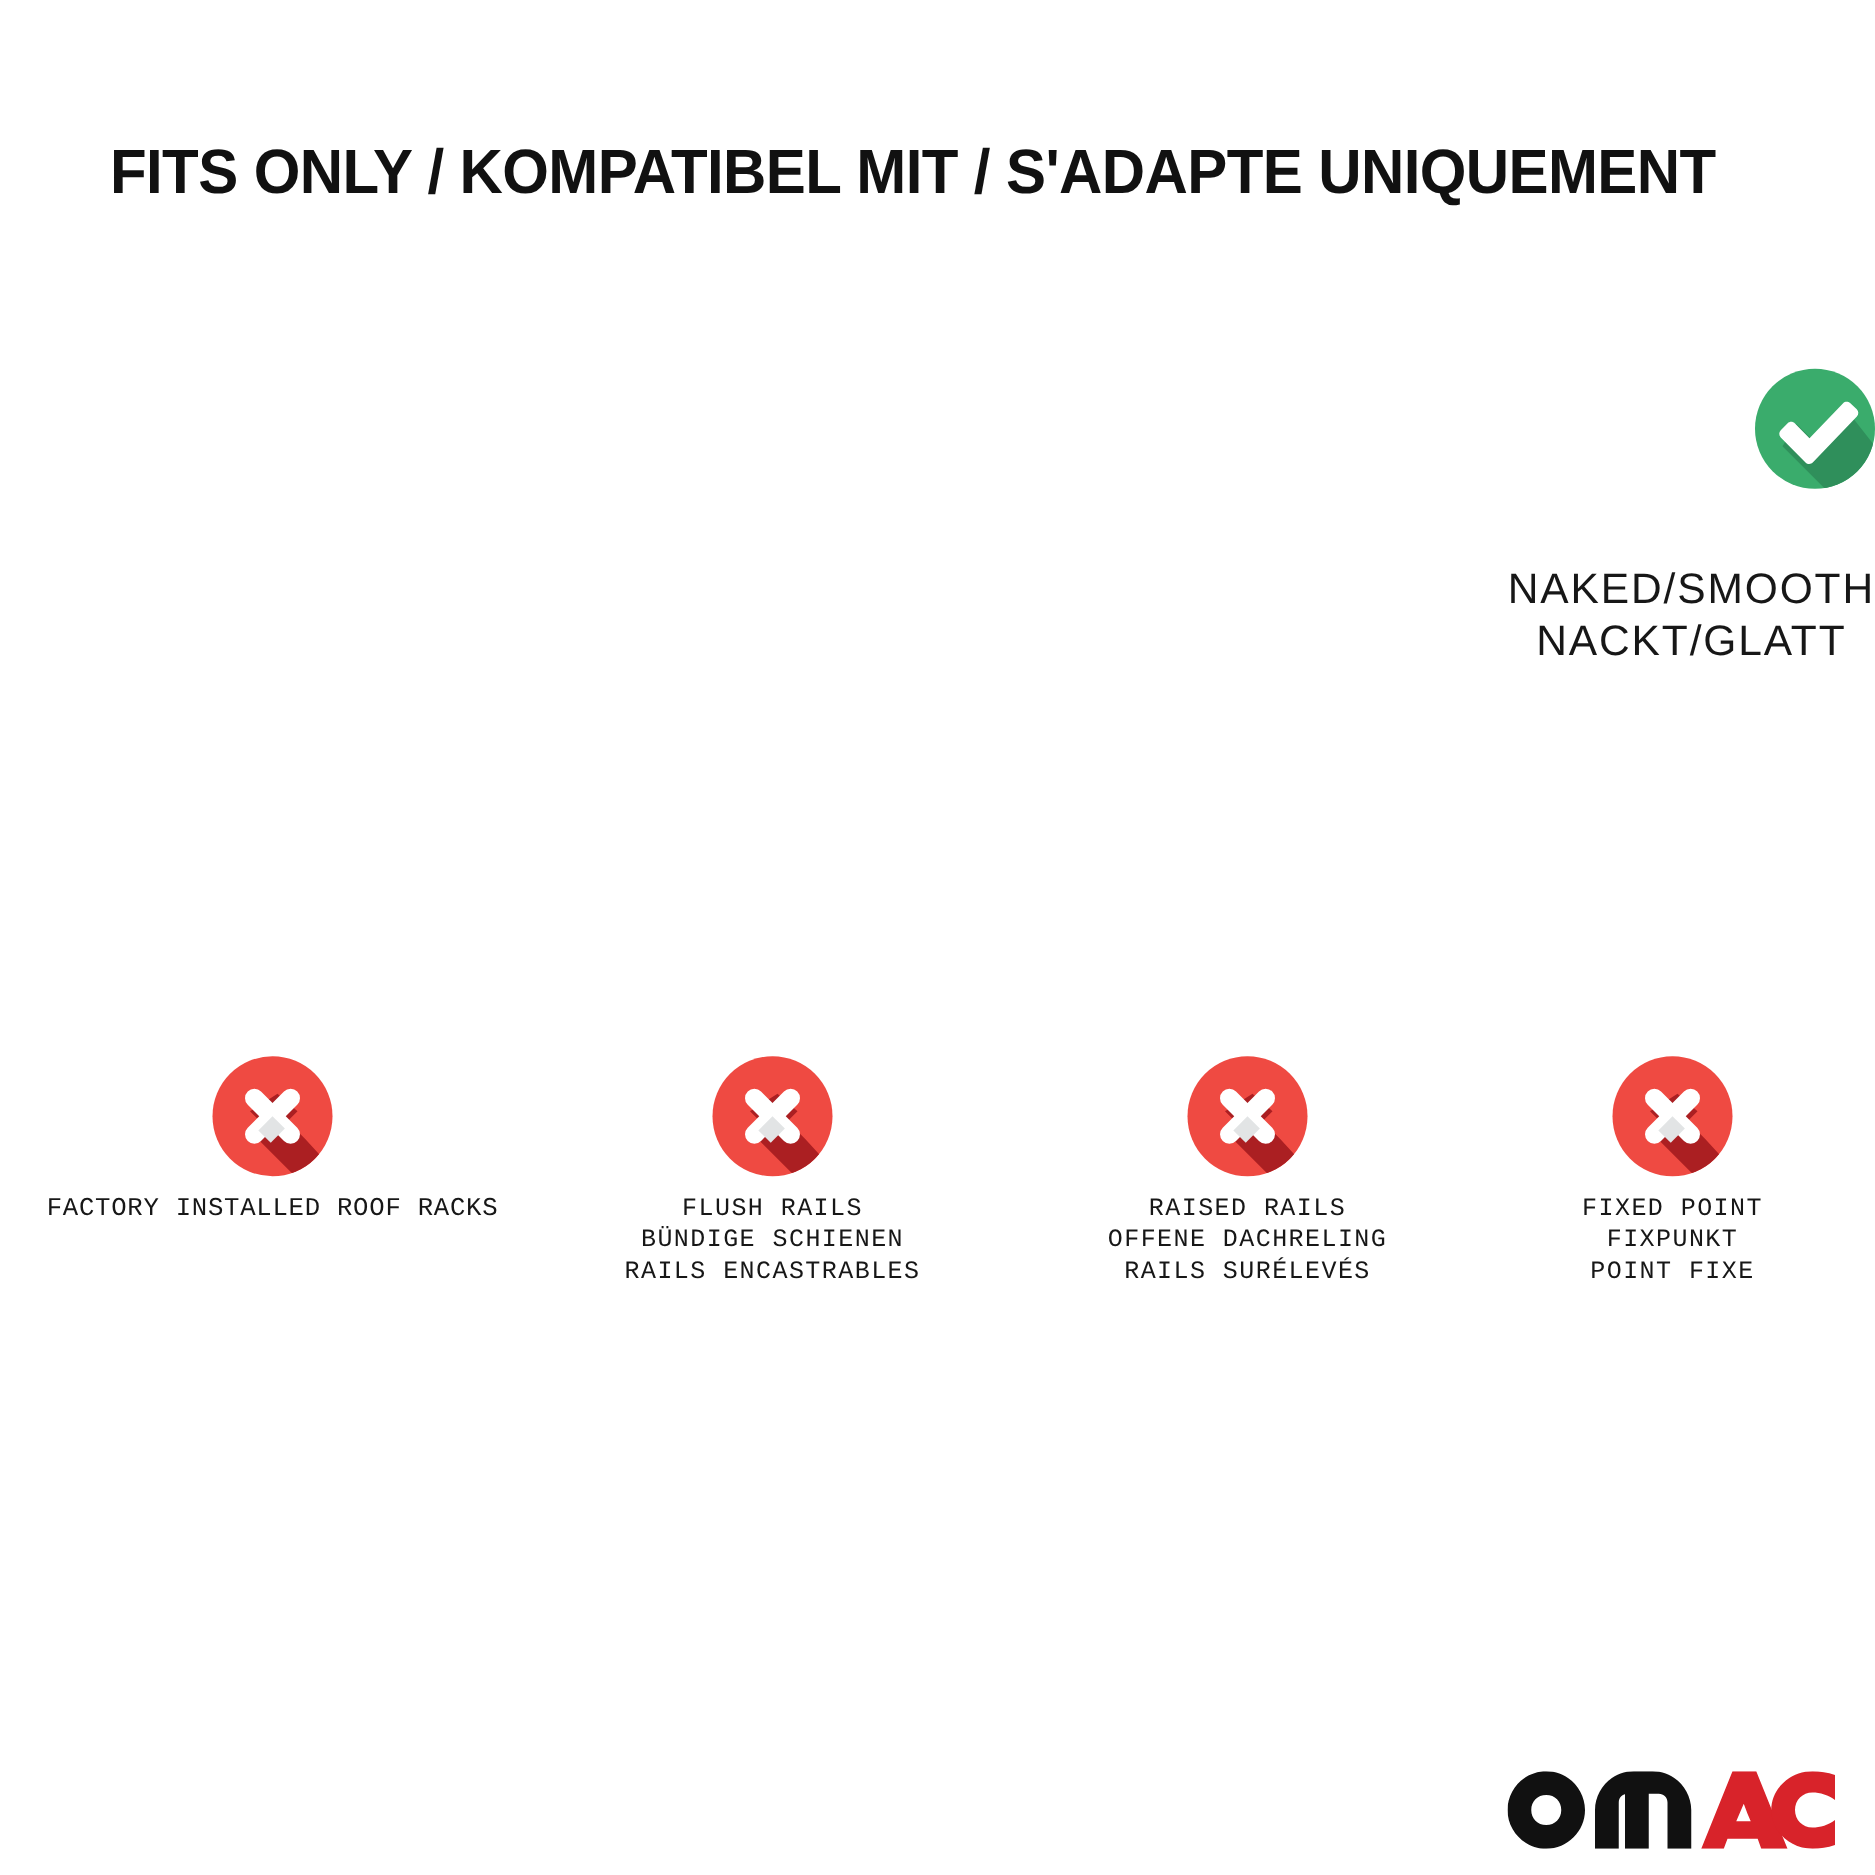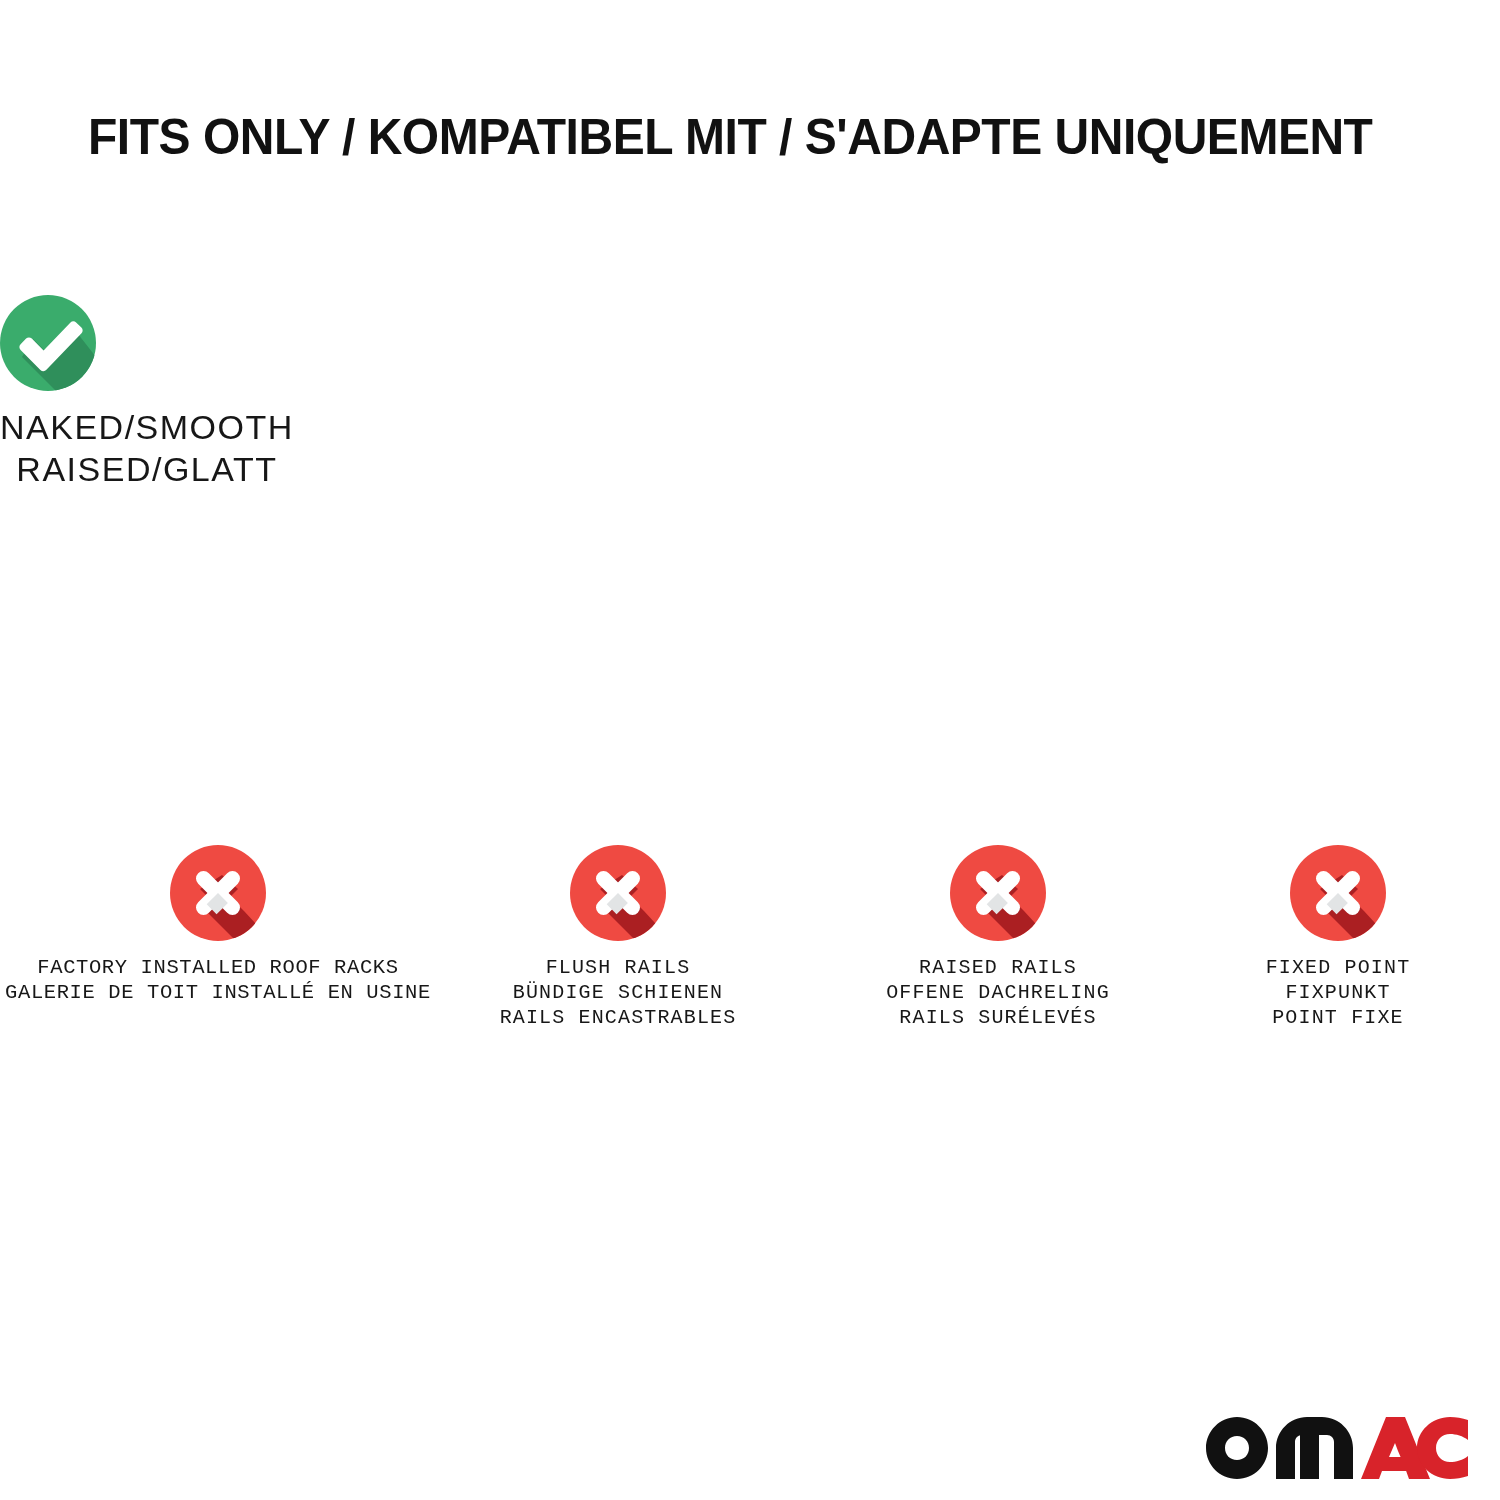--- a/index.html
+++ b/index.html
@@ -27,21 +27,22 @@
     transform-origin:left center;
   }
 
   
   .hero{
     position:absolute;
     left:0; top:295px;
     width:1500px;
     display:flex;
     flex-direction:column;
-    align-items:flex-start;
+    align-items:flex-end;
+    gap:44px;
   }
   .badge{
     width:96px;height:96px;border-radius:50%;
     position:relative;overflow:hidden;flex:none;
   }
   .badge.green{background:#3aac6c;}
   .badge.red{background:#ef4a42;}
   .badge .shadow{
     position:absolute;
     left:0;top:0;width:100%;height:100%;
@@ -125,21 +126,21 @@
       </div>
       <div class="glyph">
         <svg viewBox="0 0 96 96" width="96" height="96" aria-hidden="true">
           <path d="M70.5 27.5 L43.6 55.6 L31.8 43.6 C30.2 42 27.7 42 26.1 43.6 L20.6 49.2 C19 50.8 19 53.3 20.6 54.9 L40.4 74.9 C42.1 76.6 44.8 76.6 46.4 74.8 L81.5 38.2 C83.1 36.5 83 33.9 81.4 32.4 L76.1 27.4 C74.5 25.9 71.9 26 70.5 27.5 Z" fill="#ffffff"></path>
         </svg>
       </div>
     </div>
 
     <div class="cap">
       <div>NAKED/SMOOTH</div>
-      <div>RAISED/GLATT</div>
+      <div>NACKT/GLATT</div>
     </div>
 
     <div class="hero-art">
       <svg viewBox="0 0 520 250" width="520" height="250" aria-hidden="true">
         <defs>
           <linearGradient id="fadeL" x1="0" y1="0" x2="1" y2="0">
             <stop offset="0" stop-color="#ffffff"></stop>
               <stop offset="0.14" stop-color="#000000"></stop>
             <stop offset="0.86" stop-color="#000000"></stop>
               <stop offset="1" stop-color="#ffffff"></stop>
@@ -197,21 +198,20 @@
               <rect x="40.5" y="20" width="15" height="56" rx="7.5" fill="#ffffff"></rect>
               <rect x="20" y="40.5" width="56" height="15" rx="7.5" fill="#ffffff"></rect>
               <rect x="48" y="48" width="14" height="16" fill="#e2e4e5"></rect>
             </g>
           </svg>
         </div>
       </div>
 
       <div class="cap">
         <div>FACTORY INSTALLED ROOF RACKS</div>
-        <div>GALERIE DE TOIT INSTALLÉ EN USINE</div>
       </div>
 
       <div class="art">
         <svg viewBox="0 0 420 230" width="420" height="230" aria-hidden="true">
           <defs>
             <linearGradient id="fd0h" x1="0" y1="0" x2="1" y2="0">
               <stop offset="0" stop-color="#ffffff"></stop>
                 <stop offset="0.13" stop-color="#000000"></stop>
               <stop offset="0.87" stop-color="#000000"></stop>
                 <stop offset="1" stop-color="#ffffff"></stop>

